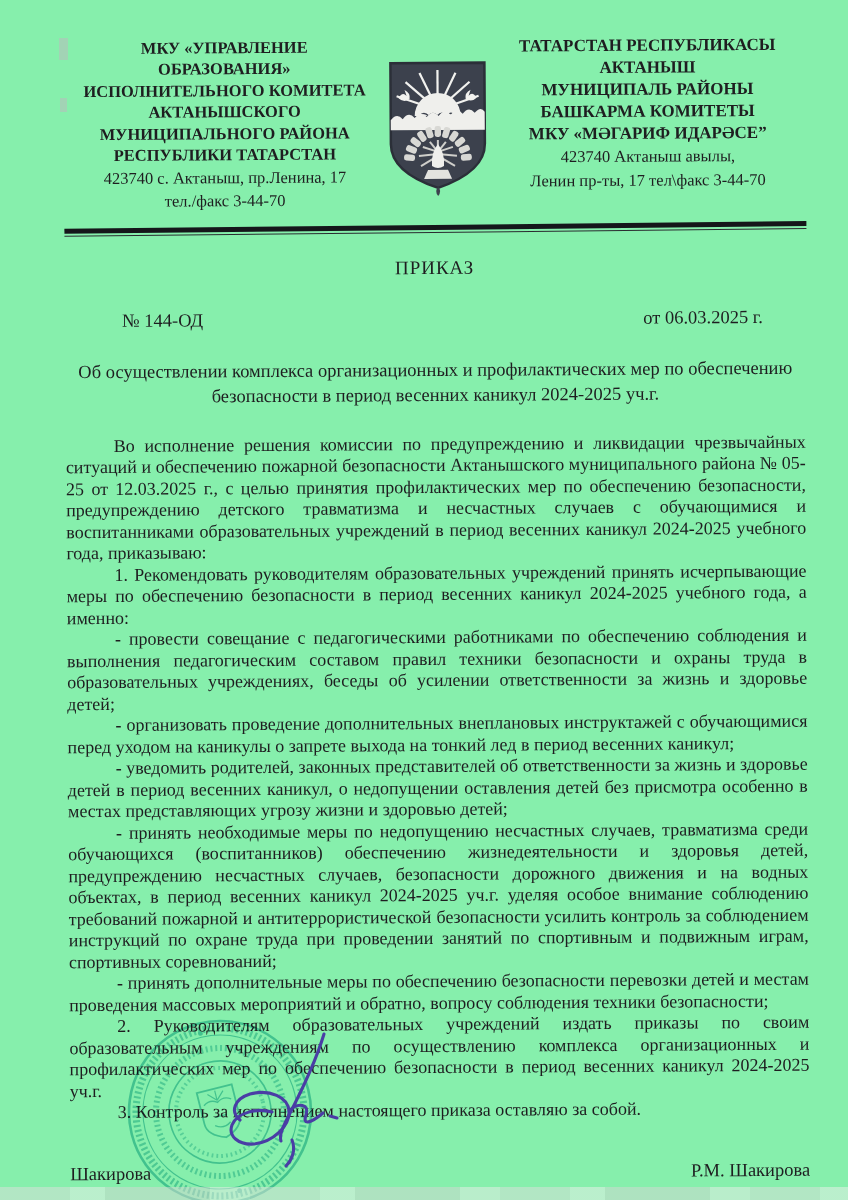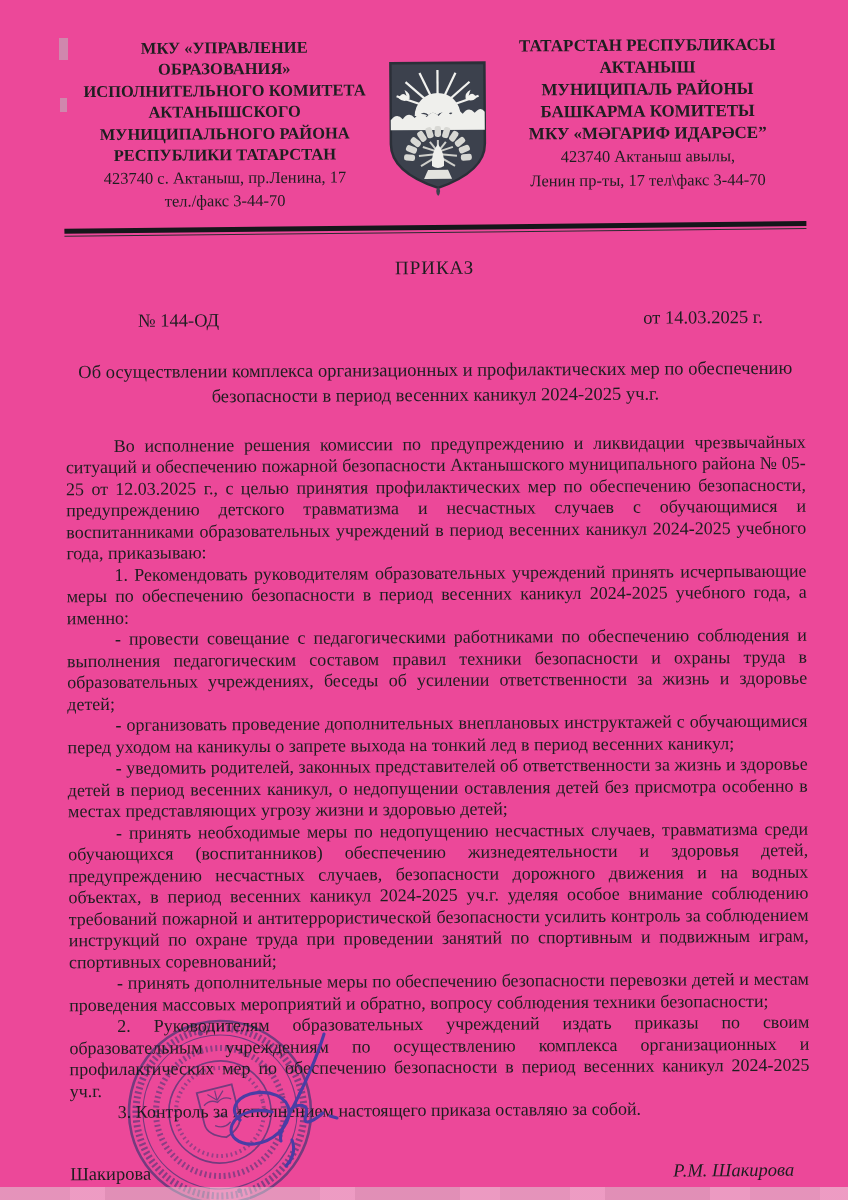--- a/index.html
+++ b/index.html
@@ -1,19 +1,19 @@
 <!DOCTYPE html>
 <html><head>
 <meta charset="utf-8">
 <style>
   html,body{margin:0;padding:0;}
   body{background:#8a8a8a;font-family:"Liberation Serif","DejaVu Serif",serif;}
   .page{
     position:relative;width:848px;height:1200px;margin:0 auto;
-    background:#ec4899;overflow:hidden;color:#1e1e20;
+    background:#86efac;overflow:hidden;color:#1e1e20;
   }
   .content{
     position:absolute;left:0;top:0;width:848px;
     padding:36px 45px 0 63px;box-sizing:border-box;
     transform:rotate(-0.35deg);transform-origin:50% 0;
   }
   
   .letterhead{display:flex;justify-content:space-between;align-items:flex-start;}
   .lh-col{width:332px;text-align:center;}
   .lh-col.right{width:322px;}
@@ -25,32 +25,32 @@
   .rule{
     position:relative;margin:14px 0 0 0;width:742px;height:5px;background:#15161a;
     transform:rotate(-0.25deg);
   }
   .rule:after{
     content:"";position:absolute;left:0;top:7px;width:100%;height:1.3px;background:#2a2b30;
   }
   
   .order-title{margin-top:27px;text-align:center;font-size:19px;letter-spacing:1px;}
   .num-date{display:flex;justify-content:space-between;margin-top:30px;font-size:18.5px;}
-  .num{margin-left:73px;}
+  .num{margin-left:57px;}
   .date{margin-right:42px;}
   .subject{
     margin:28px auto 0 auto;width:716px;text-align:center;
     font-size:18.5px;line-height:1.32;
   }
   
   .body{margin-top:27px;font-size:18px;line-height:21.5px;text-align:justify;}
   .body p{margin:0;text-indent:48px;}
   
   .sig-row{display:flex;justify-content:space-between;margin-top:40px;font-size:18.5px;}
-  .sig-name{margin-right:16px;font-style:italic;}
+  .sig-name{margin-right:0px;}
   
   .stamp{position:absolute;left:124px;top:1016px;opacity:.78;mix-blend-mode:multiply;pointer-events:none;}
   .signature{position:absolute;left:196px;top:1020px;pointer-events:none;}
   .smudge{position:absolute;background:#b9bcbd;opacity:.55;}
   .smudge.a{left:59px;top:38px;width:9px;height:22px;}
   .smudge.b{left:60px;top:98px;width:7px;height:14px;}
   .scan-bottom{
     position:absolute;left:0;bottom:0;width:100%;height:13px;opacity:.5;
     background:repeating-linear-gradient(90deg,#dededc 0 70px,#efefed 70px 105px,#d6d6d4 105px 210px,#ececea 210px 250px);
   }
@@ -141,21 +141,21 @@
         <div class="lh-plain">Ленин пр-ты, 17   тел\факс 3-44-70</div>
       </div>
     </div>
 
     <div class="rule"></div>
 
     <div class="order-title">ПРИКАЗ</div>
 
     <div class="num-date">
       <span class="num">№ 144-ОД</span>
-      <span class="date">от 14.03.2025 г.</span>
+      <span class="date">от 06.03.2025 г.</span>
     </div>
 
     <div class="subject">Об осуществлении комплекса организационных и профилактических мер по обеспечению безопасности в период весенних каникул 2024-2025 уч.г.</div>
 
     <div class="body">
       <p>Во исполнение решения комиссии по предупреждению и ликвидации чрезвычайных ситуаций и обеспечению пожарной безопасности Актанышского муниципального района № 05-25 от 12.03.2025 г., с целью принятия профилактических мер по обеспечению безопасности, предупреждению детского травматизма и несчастных случаев с обучающимися и воспитанниками образовательных учреждений в период весенних каникул 2024-2025 учебного года, приказываю:</p>
       <p>1. Рекомендовать руководителям образовательных учреждений принять исчерпывающие меры по обеспечению безопасности в период весенних каникул 2024-2025 учебного года, а именно:</p>
       <p>- провести совещание с педагогическими работниками по обеспечению соблюдения и выполнения педагогическим составом правил техники безопасности и охраны труда в образовательных учреждениях, беседы об усилении ответственности за жизнь и здоровье детей;</p>
       <p>- организовать проведение дополнительных внеплановых инструктажей с обучающимися перед уходом на каникулы о запрете выхода на тонкий лед в период весенних каникул;</p>
       <p>- уведомить родителей, законных представителей об ответственности за жизнь и здоровье детей в период весенних каникул, о недопущении оставления детей без присмотра особенно в местах представляющих угрозу жизни и здоровью детей;</p>

